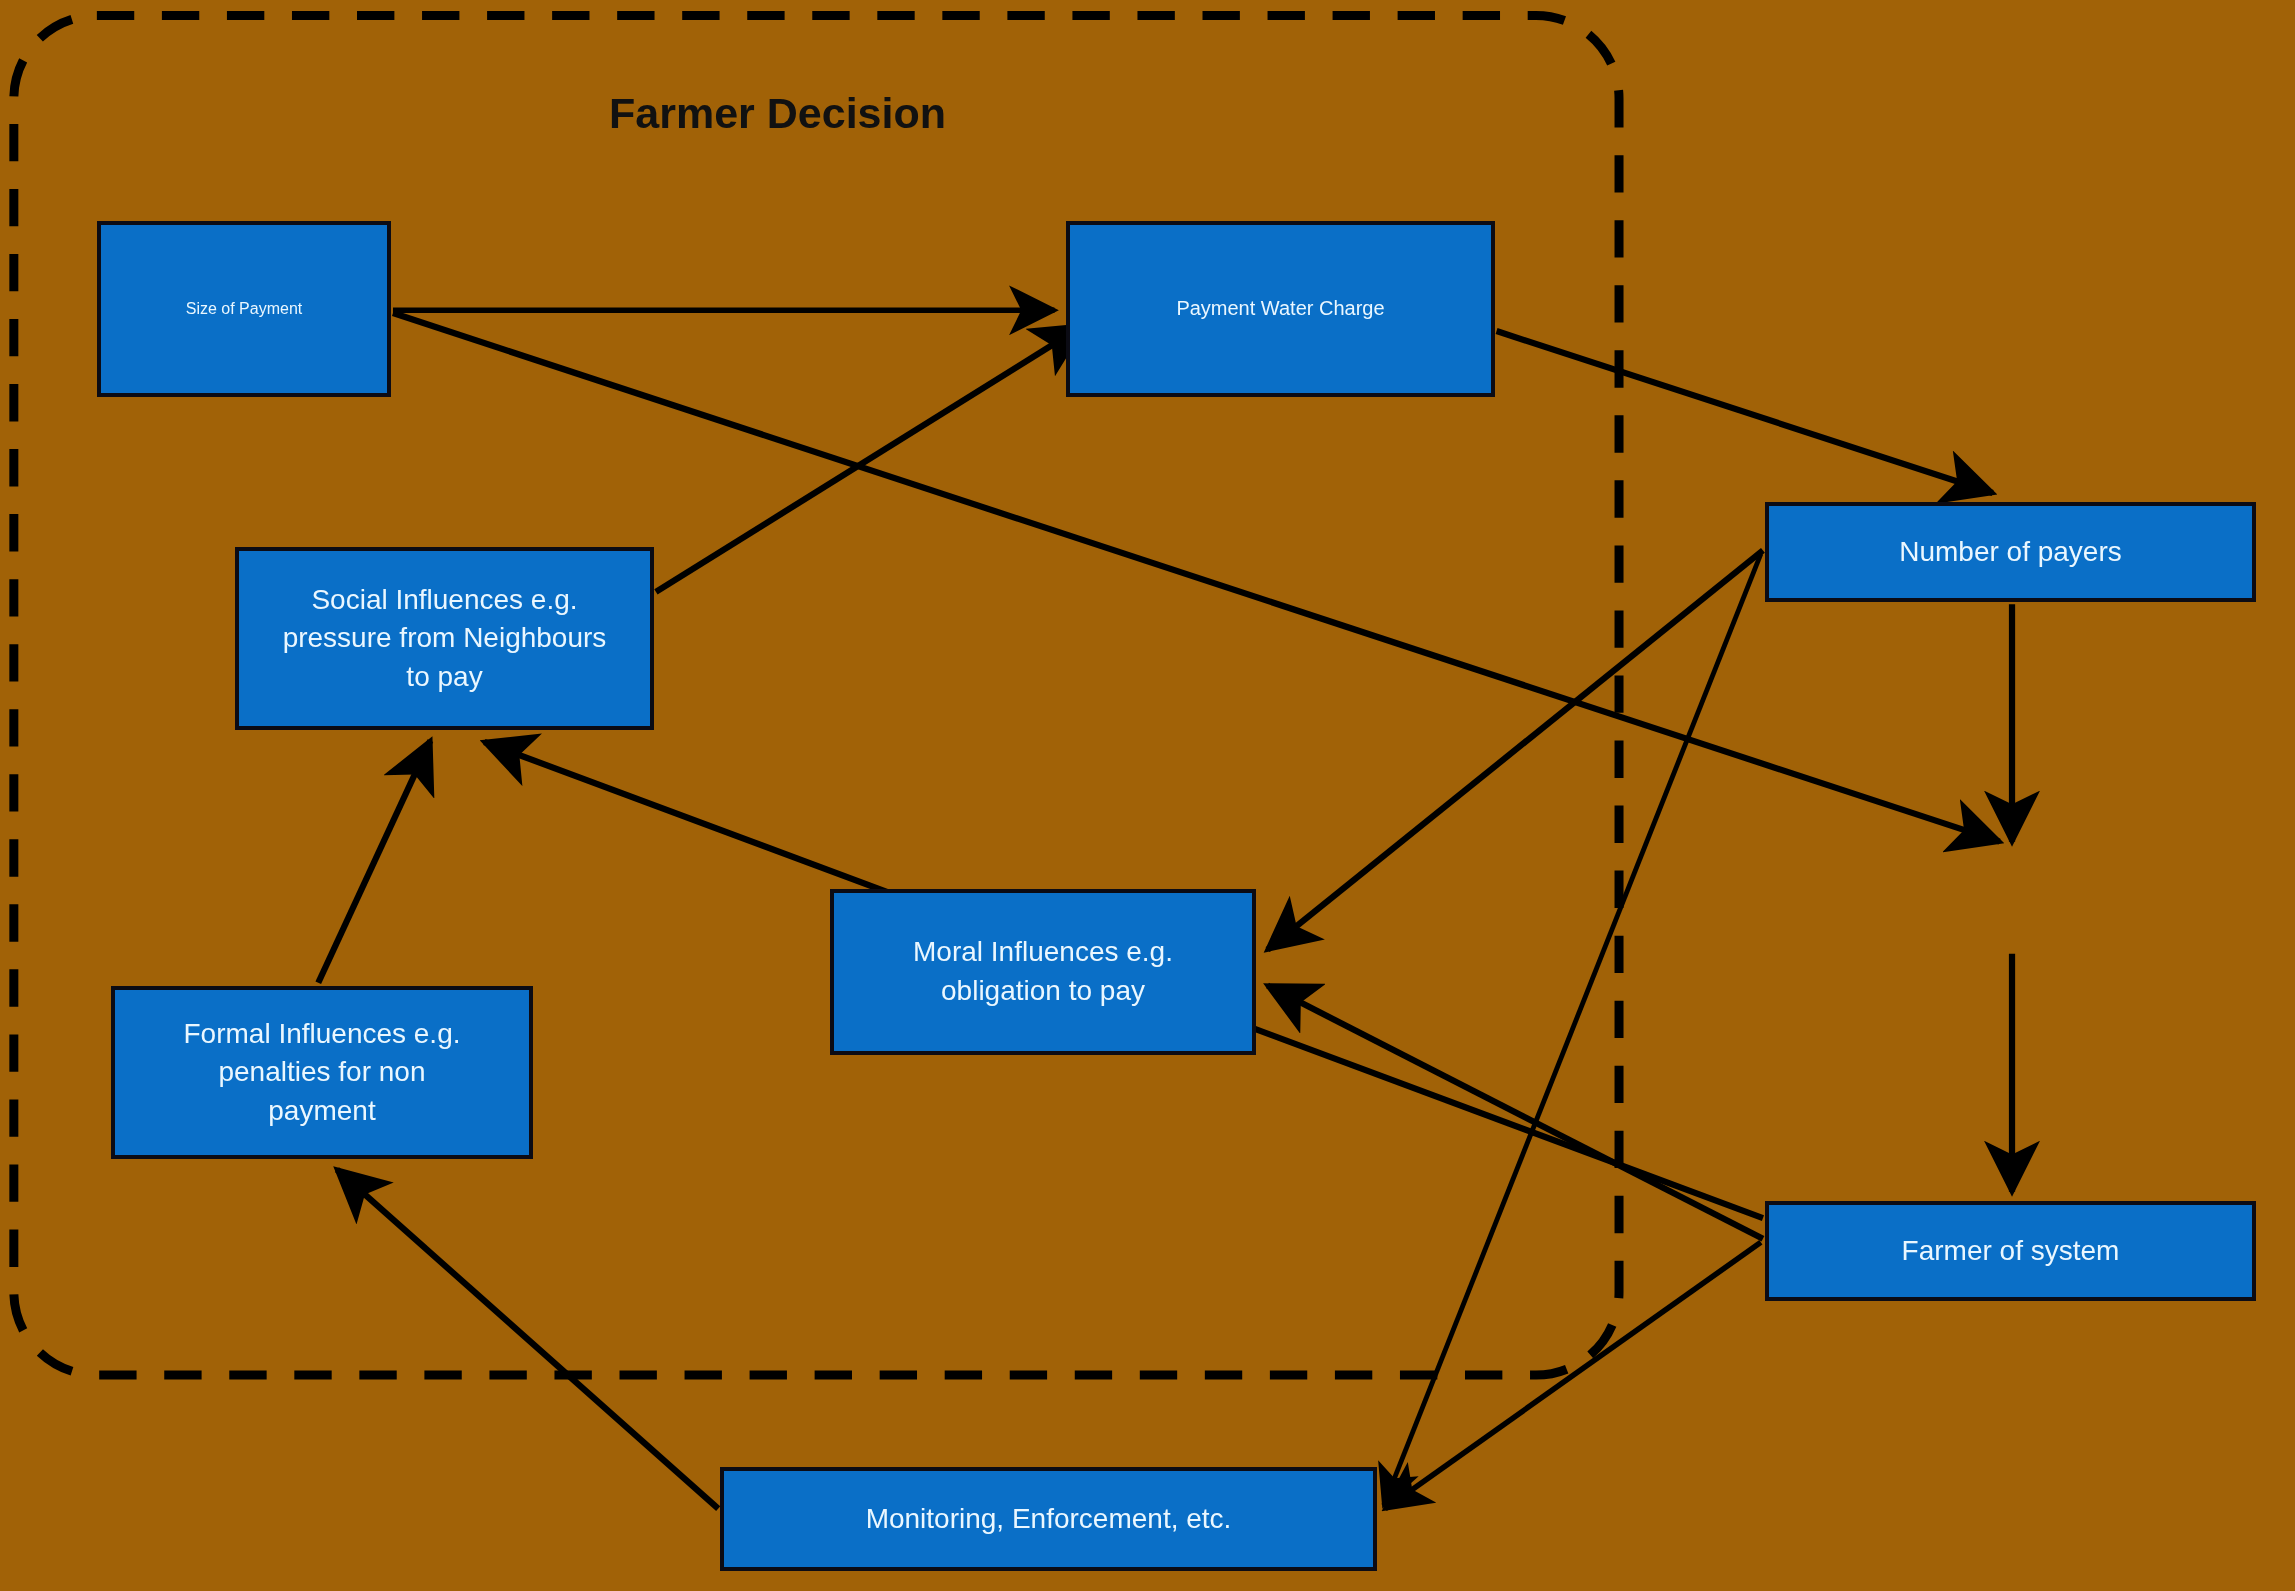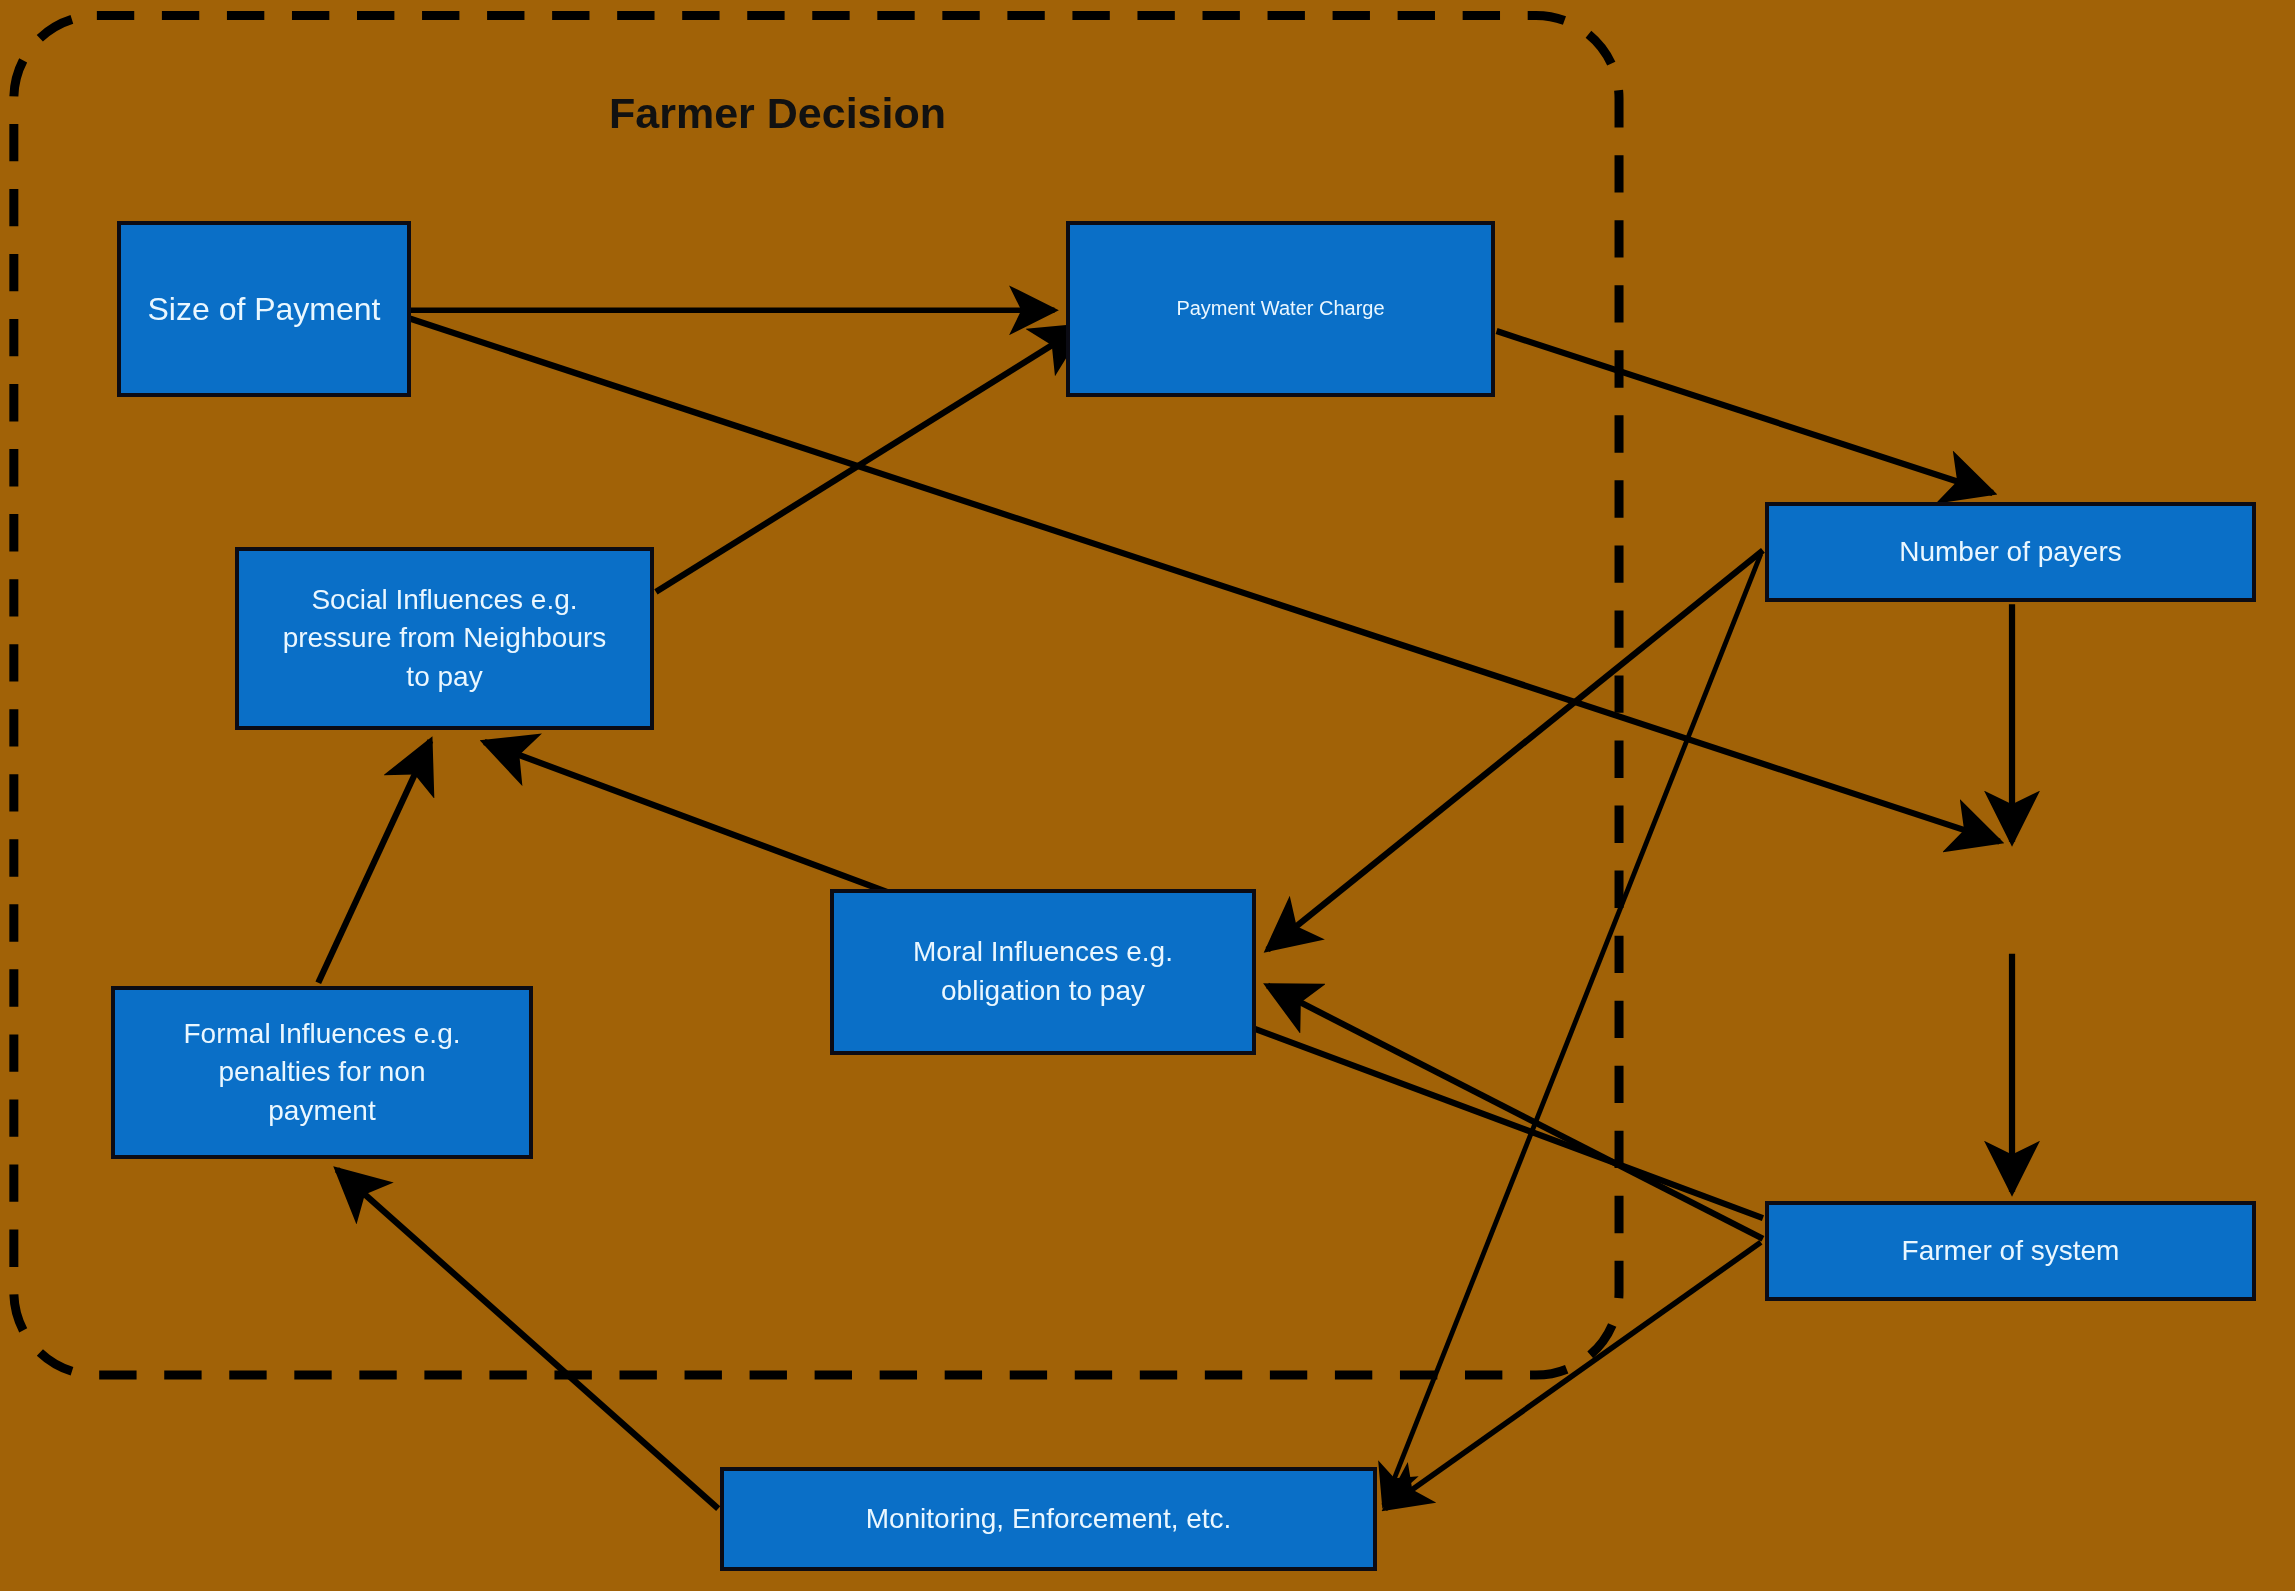--- a/index.html
+++ b/index.html
@@ -48,21 +48,21 @@
 
     <line x1="2545" y1="1795" x2="2002" y2="2180" stroke="#000" stroke-width="8" marker-end="url(#ah)"></line>
 
     <line x1="1038" y1="2180" x2="487" y2="1690" stroke="#000" stroke-width="9" marker-end="url(#ah)"></line>
 
     <line x1="460" y1="1420" x2="622" y2="1070" stroke="#000" stroke-width="9" marker-end="url(#ah)"></line>
   </svg>
 
   <div class="title" style="left:609px;top:89px;font-size:43px;">Farmer Decision</div>
 
-  <div class="node" style="left:97px;top:221px;width:294px;height:176px;font-size:32px;margin-left:20px;">
+  <div class="node" style="left:97px;top:221px;width:294px;height:176px;font-size:16px;">
     <span>Size of Payment</span>
   </div>
 
   <div class="node" style="left:1066px;top:221px;width:429px;height:176px;font-size:20px;">
     <span style="max-width:228px;margin:0 auto;">Payment Water Charge</span>
   </div>
 
   <div class="node" style="left:235px;top:547px;width:419px;height:183px;font-size:28px;">
     <span style="max-width:325px;margin:15px auto;">Social Influences e.g. pressure from Neighbours to pay</span>
   </div>

